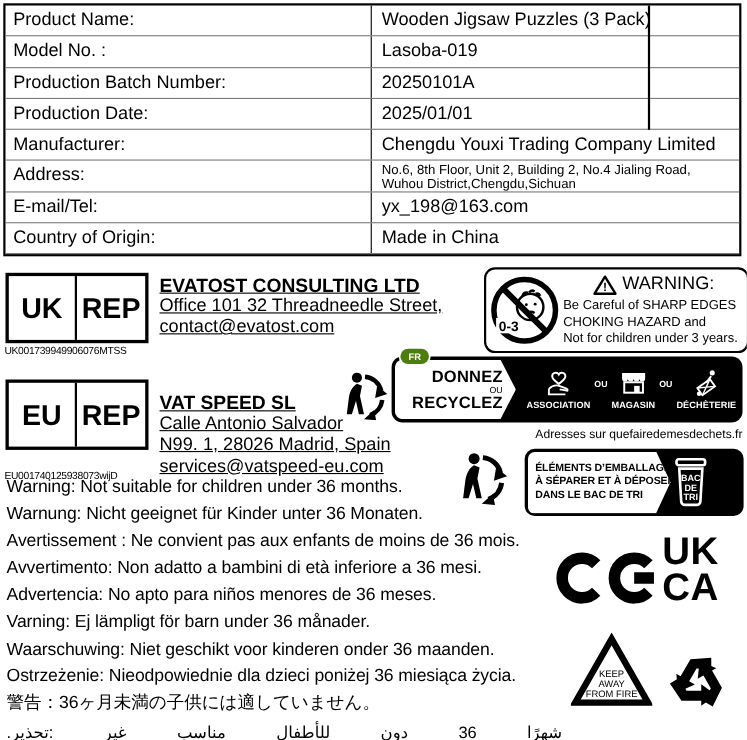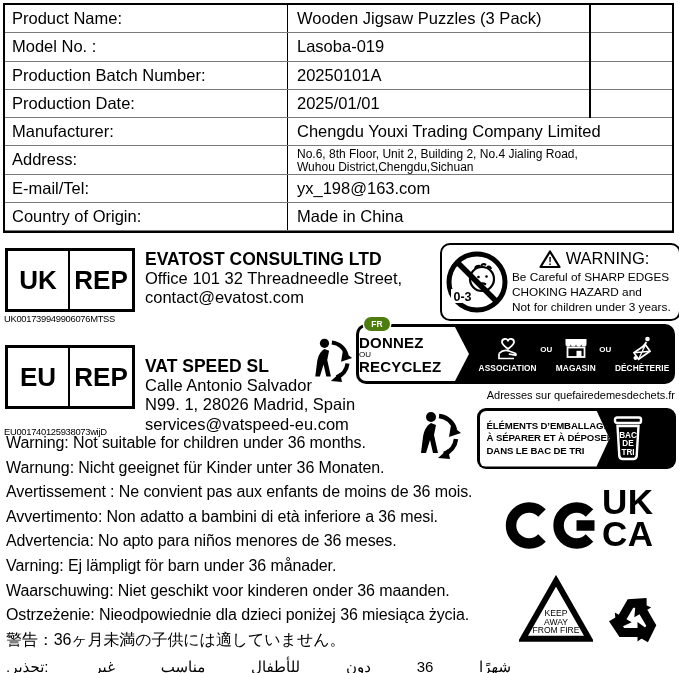--- a/index.html
+++ b/index.html
@@ -4,47 +4,47 @@
 <style>
   html,body{margin:0;padding:0;background:#fff;}
   .label-sheet{
     position:relative;width:679px;height:673px;background:#fff;color:#000;
     font-family:"Liberation Sans", sans-serif;overflow:hidden;
   }
   
   .product-table{position:absolute;left:3px;top:3px;width:667px;height:226px;border:2.5px solid #000;}
   .pt-row{display:flex;height:28.25px;border-bottom:1px solid #7a7a7a;position:relative;box-sizing:border-box;}
   .pt-row:last-child{border-bottom:none;}
-  .pt-label{width:283px;border-right:1.5px solid #000;padding:4px 0 0 7px;font-size:16.5px;box-sizing:border-box;}
+  .pt-label{width:333px;border-right:1.5px solid #000;padding:4px 0 0 7px;font-size:16.5px;box-sizing:border-box;}
   .pt-value{flex:1;padding:4px 0 0 9px;font-size:16.5px;box-sizing:border-box;}
   .pt-row.small-value .pt-value{font-size:12px;line-height:13px;padding-top:2px;}
   .pt-extra-divider{position:absolute;left:584px;top:0;width:1.5px;height:113px;background:#000;}
   
   .rep-box{position:absolute;display:flex;border:3px solid #000;width:124px;height:58px;background:#fff;}
   .rep-box .rep-cell{width:50%;display:flex;align-items:center;justify-content:center;font-weight:bold;font-size:26px;box-sizing:border-box;}
   .rep-box .rep-cell:first-child{border-right:2.5px solid #000;}
   .uk-rep-box{left:5px;top:248px;}
   .eu-rep-box{left:5px;top:345px;}
   .rep-code{position:absolute;left:4px;font-size:9.4px;letter-spacing:-0.3px;white-space:nowrap;}
   .uk-rep-code{top:313px;}
   .eu-rep-code{top:426px;}
-  .rep-info{position:absolute;left:145px;font-size:16.5px;line-height:19.2px;white-space:nowrap;}
+  .rep-info{position:absolute;left:145px;font-size:16.5px;line-height:19.2px;white-space:nowrap;text-decoration:underline;}
   .uk-rep-info{top:250px;}
   .eu-rep-info{top:357px;}
   .rep-company{font-weight:bold;font-size:17.5px;}
   
   .choking-box{position:absolute;left:440px;top:243px;width:231px;height:74px;border:2.5px solid #000;border-radius:10px;display:flex;align-items:center;padding:0 3px;}
   .choking-text{margin-left:3px;flex:1;}
   .choking-title{display:flex;align-items:center;justify-content:center;gap:5px;font-size:16.5px;margin-bottom:1px;}
   .choking-line{font-size:11.8px;line-height:15.3px;white-space:nowrap;}
   
   .info-tri{position:absolute;left:356px;top:324px;width:319px;height:60px;background:#000;border-radius:10px;display:flex;}
   .it-white{background:#fff;margin:3px 0 3px 3px;width:110px;border-radius:7px 0 0 7px;
     clip-path:polygon(0 0,96px 0,100% 50%,96px 100%,0 100%);
-    display:flex;flex-direction:column;align-items:flex-start;justify-content:center;padding-right:12px;box-sizing:border-box;}
+    display:flex;flex-direction:column;align-items:flex-end;justify-content:center;padding-right:12px;box-sizing:border-box;}
   .it-donnez,.it-recyclez{font-weight:bold;font-size:15px;line-height:15px;letter-spacing:0.2px;}
   .it-ou-small{font-size:8px;line-height:9px;}
   .it-black{flex:1;display:flex;align-items:center;justify-content:space-evenly;color:#fff;padding:0 2px 0 6px;}
   .it-opt{display:flex;flex-direction:column;align-items:center;gap:2px;}
   .it-opt-label{font-size:8.3px;font-weight:bold;letter-spacing:0.1px;}
   .it-ou{font-size:8px;font-weight:bold;margin-top:-10px;}
   .fr-pill{position:absolute;left:364px;top:317px;width:26px;height:14px;background:#4d7c0f;color:#fff;border-radius:8px;
     font-size:8.5px;font-weight:bold;display:flex;align-items:center;justify-content:center;box-shadow:0 0 0 1.5px #fff;}
   .adresses{position:absolute;left:395px;top:389px;width:280px;text-align:right;font-size:11px;font-weight:normal;}
   

